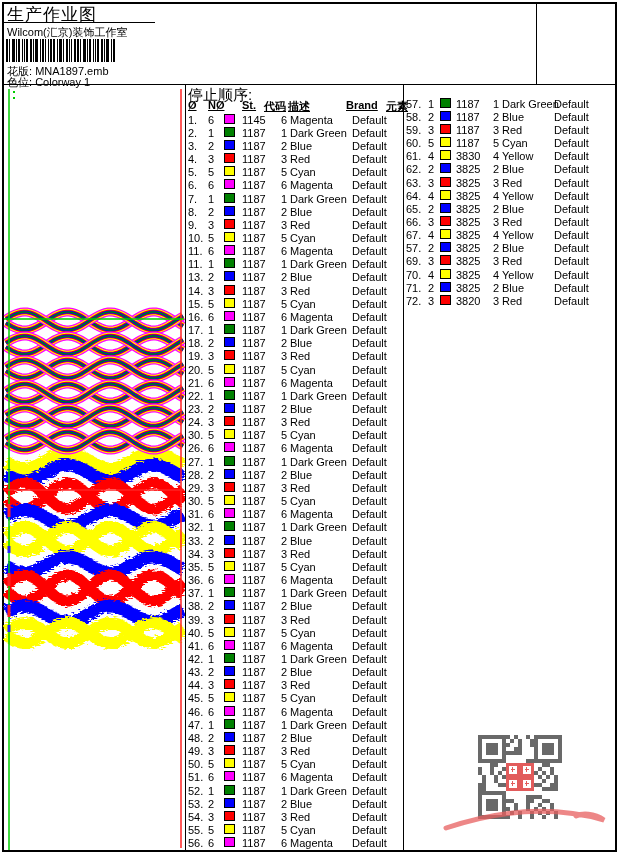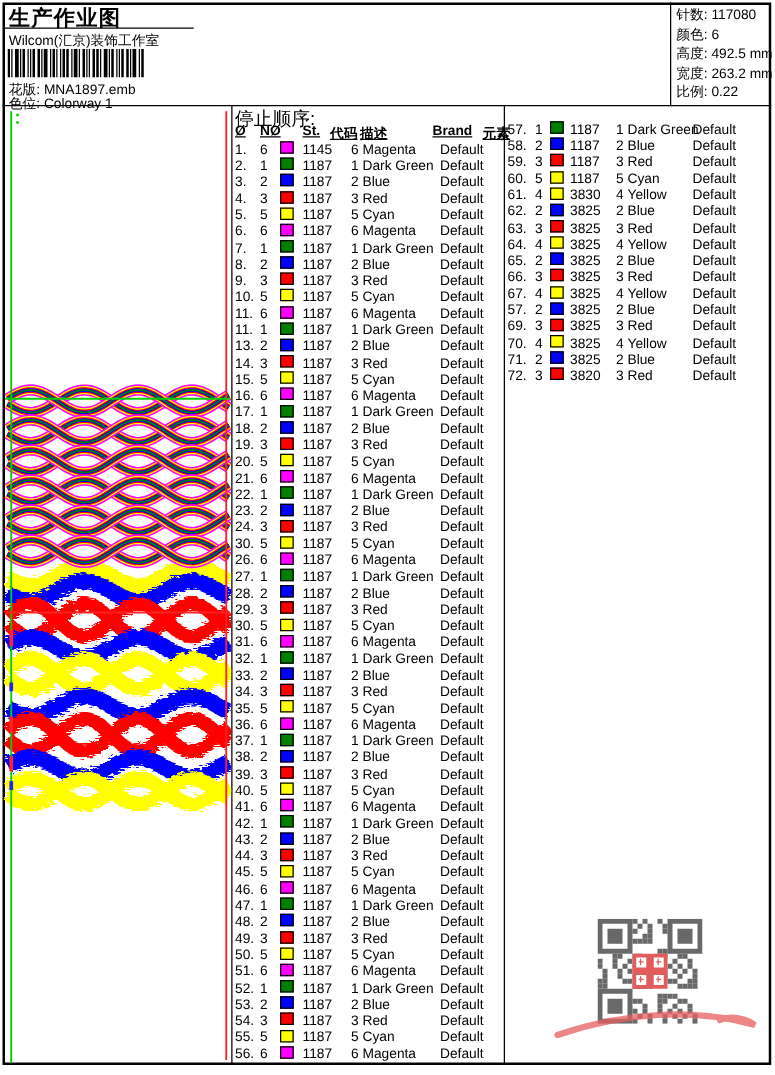--- a/index.html
+++ b/index.html
@@ -1,21 +1,21 @@
 <!DOCTYPE html>
 <html><head>
 <meta charset="utf-8">
 <style>
   *{margin:0;padding:0;box-sizing:border-box}
   html,body{background:#fff}
   body{width:620px;height:860px;font-family:"Liberation Sans","DejaVu Sans",sans-serif;color:#000;position:relative}
   .page{position:absolute;left:0;top:0;width:620px;height:860px;background:#fff}
   .frame{position:absolute;left:2px;top:2px;width:615px;height:850px;border:2px solid #000}
   .vline,.hline{position:absolute;background:#000}
-  .title{position:absolute;left:7px;top:3px;font-size:17px;font-weight:bold;letter-spacing:1px;white-space:nowrap}
+  .title{position:absolute;left:7px;top:3px;font-size:17px;font-weight:normal;letter-spacing:1px;white-space:nowrap}
   .title-underline{position:absolute;left:3px;top:22px;width:152px;height:1px;background:#000}
   .studio{position:absolute;left:7px;top:25px;font-size:11px;white-space:nowrap}
   .barcode{position:absolute;left:6px;top:39px}
   .meta-line{position:absolute;left:7px;font-size:11px;white-space:nowrap}
   .stats{position:absolute;left:541px;top:5px;font-size:11px}
   .stat-row{height:15.6px;line-height:15.6px;white-space:nowrap}
   .stop-label{position:absolute;left:188px;top:86px;font-size:15px;white-space:nowrap}
   .thead{position:absolute;left:188px;top:99px;width:214px;display:grid;
          grid-template-columns:20px 20px 14px 22px 24px 58px 40px auto;
          font-size:11px;font-weight:bold}
@@ -86,27 +86,20 @@
   <div class="meta-line" style="top:64px">
     <span>花版:</span>
     <span>MNA1897.emb</span>
   </div>
   <div class="meta-line" style="top:75px">
     <span>色位:</span>
     <span>Colorway 1</span>
   </div>
 
   <div class="vline" style="left:536px;top:2px;width:1px;height:83px"></div>
-  <div class="stats">
-    <div class="stat-row"><span>针数:</span> <span>117080</span></div>
-    <div class="stat-row"><span>颜色:</span> <span>6</span></div>
-    <div class="stat-row"><span>高度:</span> <span>492.5 mm</span></div>
-    <div class="stat-row"><span>宽度:</span> <span>263.2 mm</span></div>
-    <div class="stat-row"><span>比例:</span> <span>0.22</span></div>
-  </div>
 
   <div class="hline" style="left:2px;top:84px;width:615px;height:1px"></div>
   <div class="vline" style="left:185px;top:84px;width:1px;height:768px"></div>
   <div class="vline" style="left:403px;top:84px;width:1px;height:768px"></div>
 
   <svg id="design-svg" width="182" height="767">
     <defs>
       <filter id="fz" x="-10%" y="-10%" width="120%" height="120%">
         <feTurbulence type="fractalNoise" baseFrequency="0.18 0.9" numOctaves="2" result="n"></feTurbulence>
         <feDisplacementMap in="SourceGraphic" in2="n" scale="7"></feDisplacementMap>

